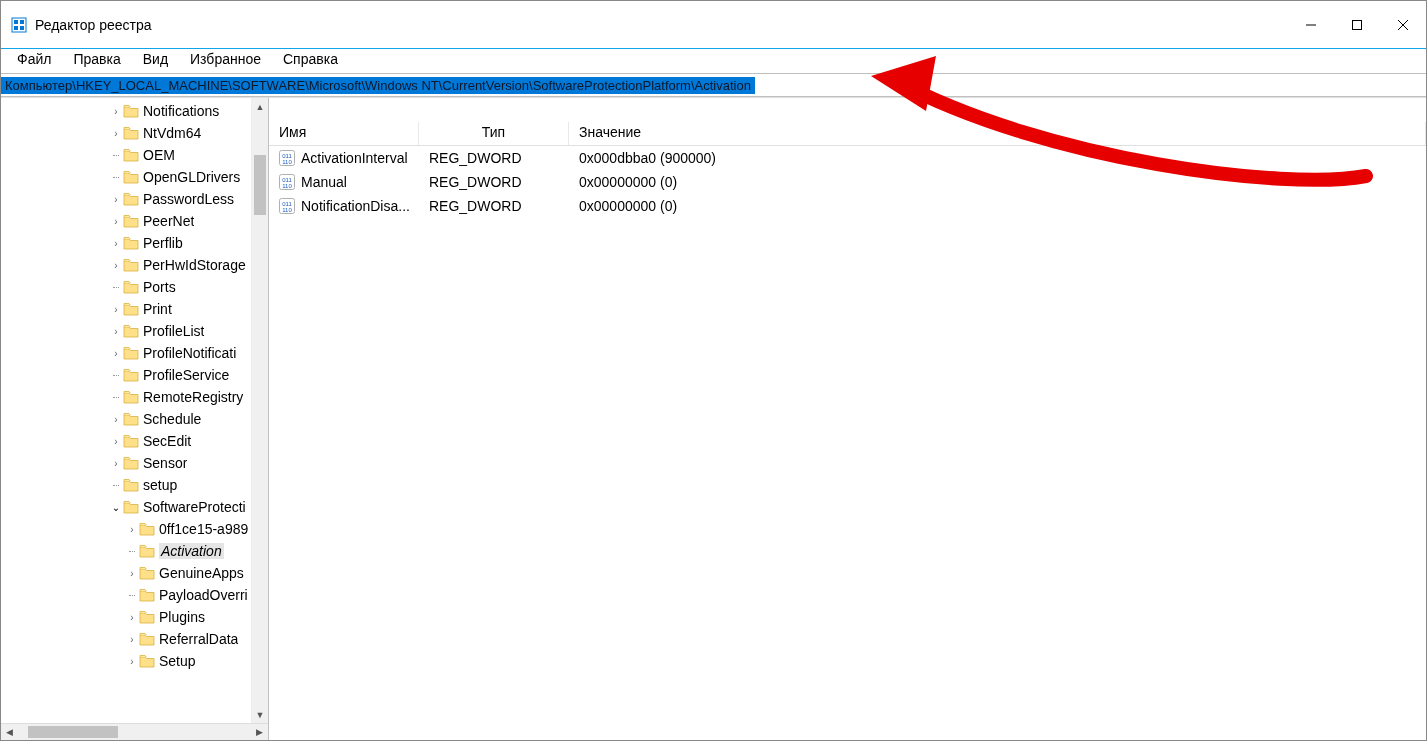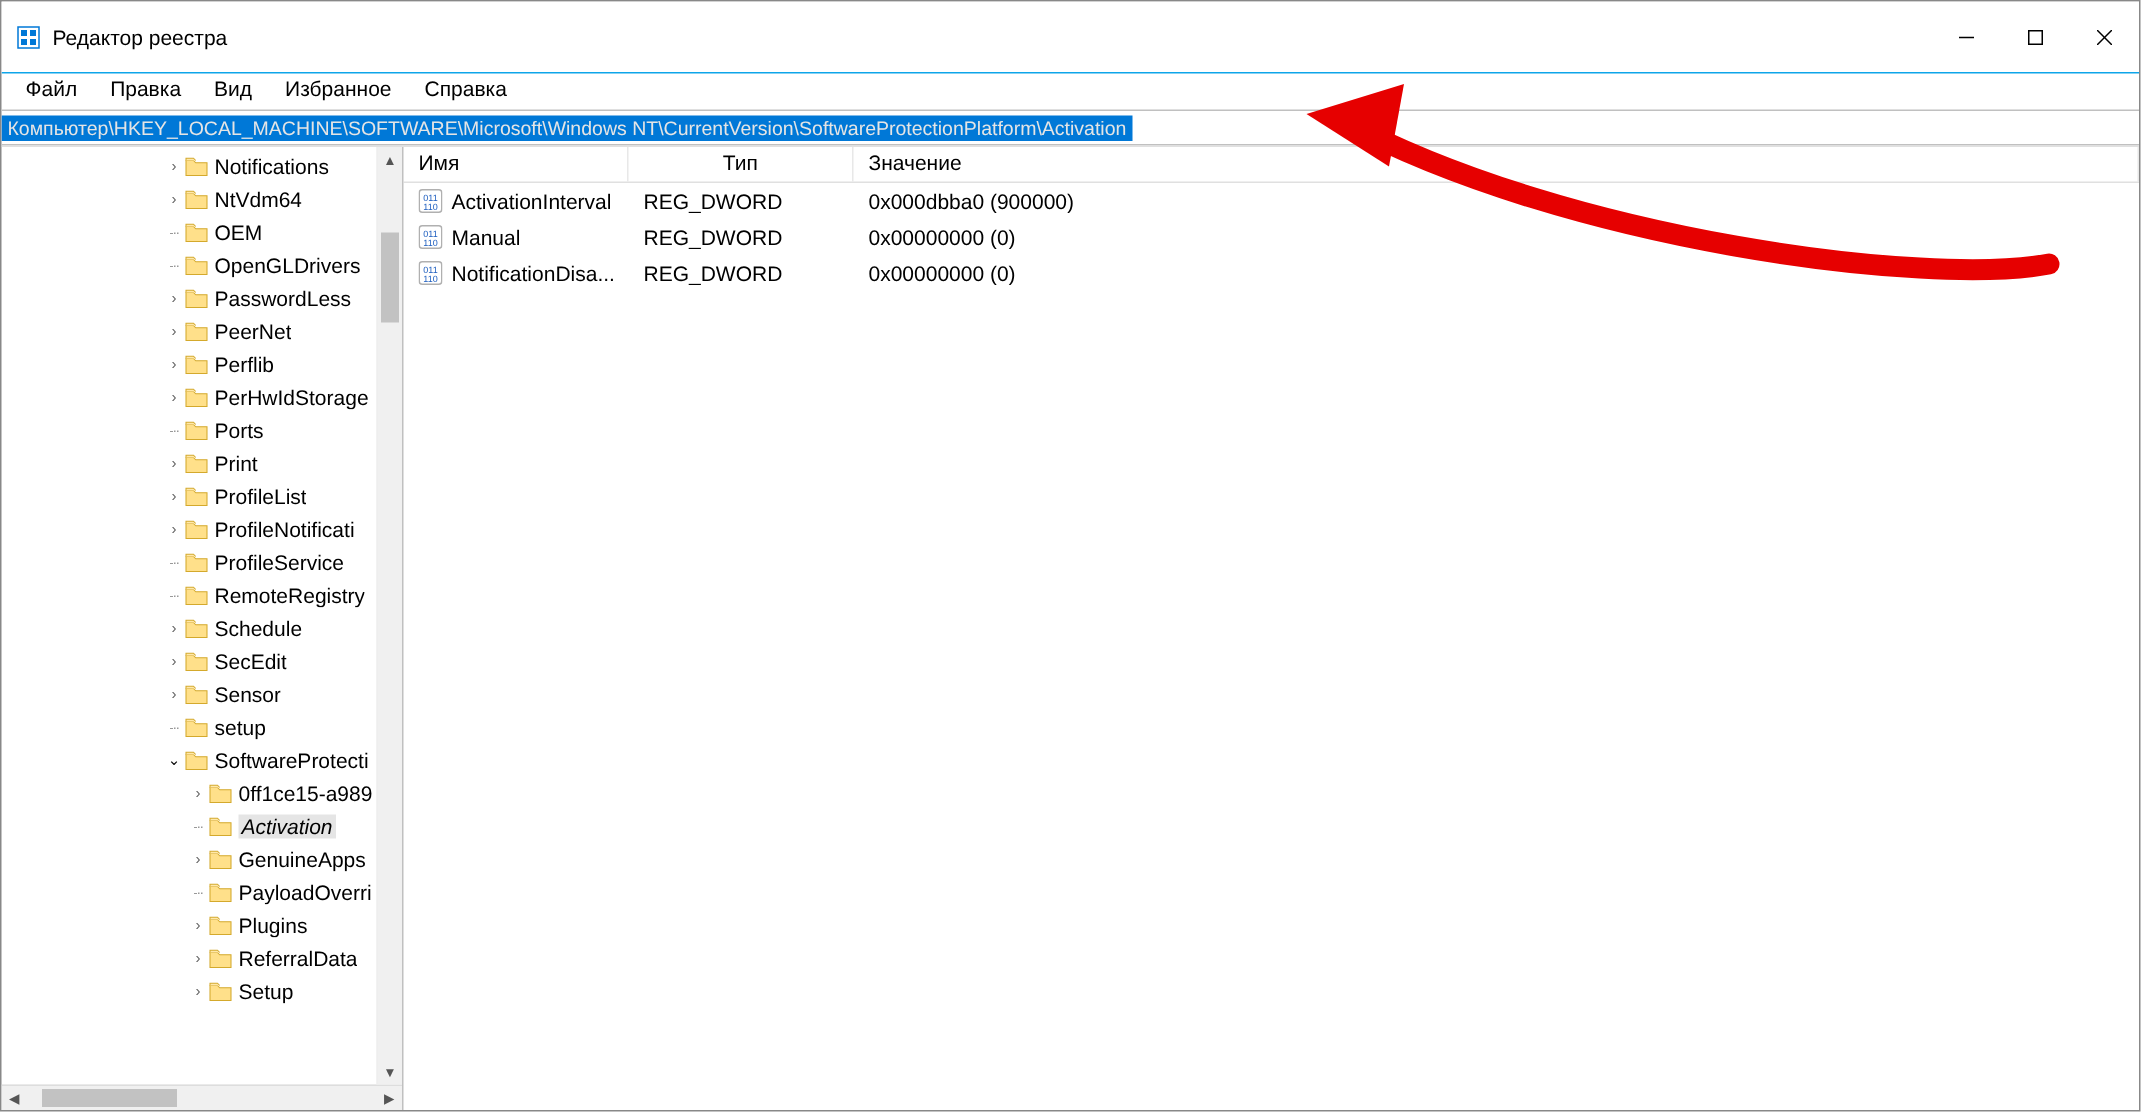--- a/index.html
+++ b/index.html
@@ -58,21 +58,21 @@
 
 .addressbar {
   height: 24px;
   border-top: 1px solid #c0c0c0;
   border-bottom: 1px solid #c0c0c0;
   display: flex;
   align-items: center;
 }
 .addressbar .path {
   background: #0078d7;
-  color: #e5e5e5;
+  color: #0f172a;
   padding: 1px 4px;
   font-size: 13px;
   white-space: nowrap;
 }
 
 
 .main {
   flex: 1;
   display: flex;
   min-height: 0;
@@ -166,20 +166,21 @@
 
 
 .values-pane {
   flex: 1;
   overflow: auto;
 }
 .values-header {
   display: flex;
   height: 24px;
   border-bottom: 1px solid #e0e0e0;
+  margin-top: 24px;
 }
 .values-header .col {
   padding: 2px 10px;
   font-size: 14px;
   border-right: 1px solid #e8e8e8;
 }
 .col-name { width: 150px; }
 .col-type { width: 150px; text-align: center; }
 .col-data { flex: 1; }
 .values-row {

